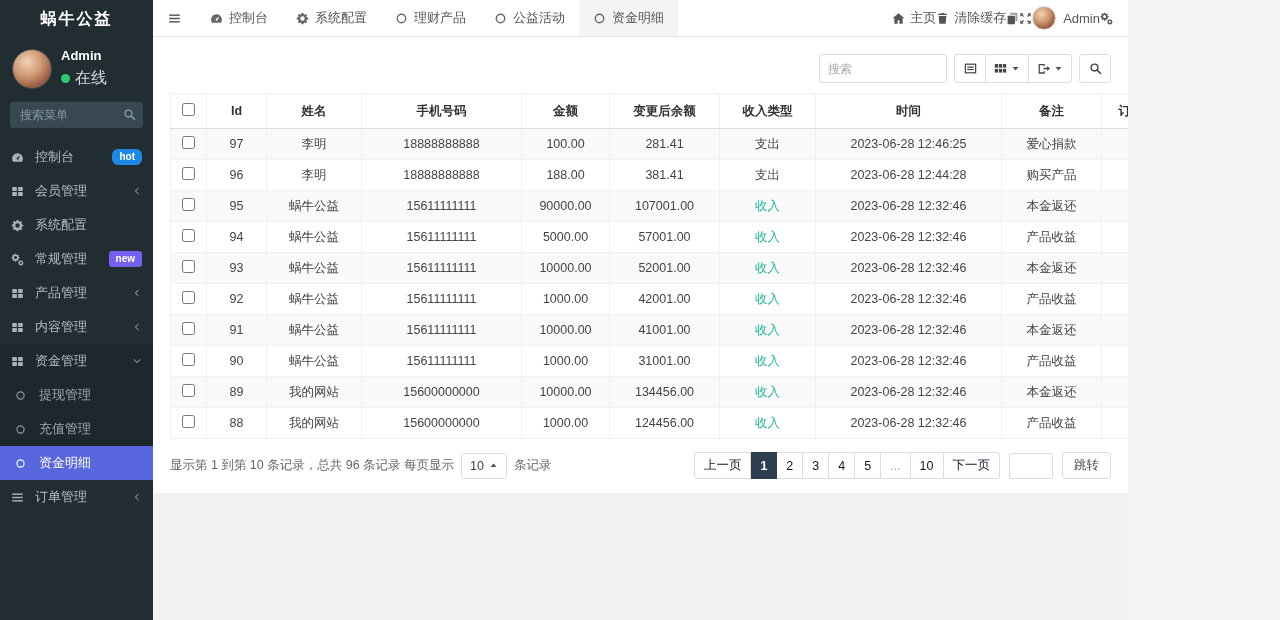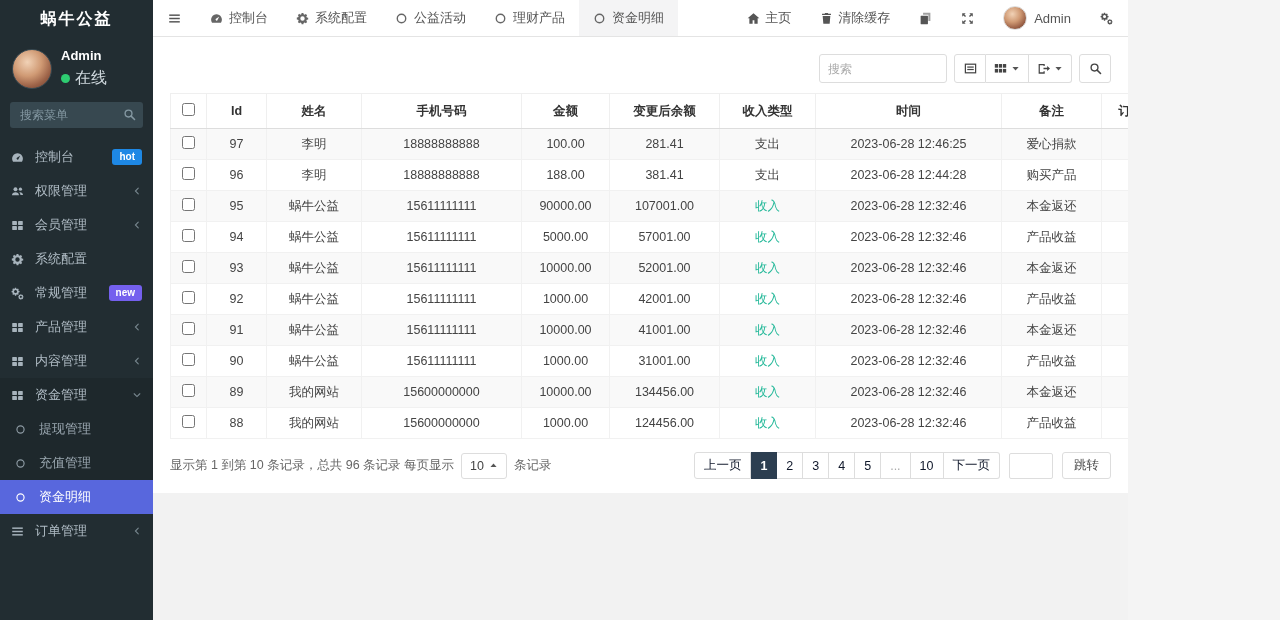--- a/index.html
+++ b/index.html
@@ -36,21 +36,21 @@
   .submenu-item.active .mi-icon{color:#fff}
 
   
   .main{flex:1;display:flex;flex-direction:column;min-width:0}
   .topbar{height:37px;background:#fff;border-bottom:1px solid #e4e4e4;display:flex;align-items:stretch;flex-shrink:0}
   .hamburger{display:flex;align-items:center;padding:0 15px;color:#555;cursor:pointer}
   .tabs{display:flex;align-items:stretch}
   .tab{display:flex;align-items:center;gap:6px;padding:0 14px;font-size:13px;color:#555;cursor:pointer;white-space:nowrap}
   .tab.active{background:#f4f4f5}
   .tab-icon{display:inline-flex;color:#666}
-  .topbar-right{margin-left:auto;display:flex;align-items:center;gap:29px;padding-right:15px;color:#555}
+  .topbar-right{margin-left:auto;display:flex;align-items:center;gap:0;padding-right:15px;color:#555}
   .tb-item{display:flex;align-items:center;gap:5px;cursor:pointer;white-space:nowrap}
   .tb-icon{display:inline-flex;color:#555}
   .mini-avatar{width:24px;height:24px;border-radius:50%;
     background:radial-gradient(circle at 38% 32%,#f1d2b6 0%,#d09a74 40%,#9a6046 70%,#5f3c2d 100%);
     border:1px solid #ddd}
   .tb-user{display:flex;align-items:center;gap:7px;cursor:pointer}
 
   
   .content{flex:1;background:#f2f2f2;overflow:hidden}
   .card{background:#fff;padding:0 17px 14px}
@@ -127,39 +127,21 @@
     </div>
     <nav class="menu" id="menu">
         <div class="menu-group">
           <div class="menu-item">
             <span class="mi-icon">
               <svg viewBox="0 0 16 16" fill="currentColor">
                 <path d="M8 2.8a6.6 6.6 0 0 0-5.8 9.8l.3.5h11l.3-.5A6.6 6.6 0 0 0 8 2.8zm.9 7.6a1.3 1.3 0 0 1-1.8-1.8c.5-.5 4.1-2.7 4.1-2.7s-1.8 4-2.3 4.5z"></path>
               </svg>
             </span>
             <span class="mi-label">控制台</span>
-            <span class="badge" style="background: rgb(30, 136, 229);">hot</span>
-          </div>
-        </div>
-        <div class="menu-group">
-          <div class="menu-item">
-            <span class="mi-icon">
-              <svg viewBox="0 0 16 16" fill="currentColor">
-                <circle cx="5.5" cy="5.2" r="2.4"></circle>
-                <path d="M1.2 12.6c0-2.4 1.9-3.8 4.3-3.8s4.3 1.4 4.3 3.8z"></path>
-                <circle cx="11.6" cy="5.2" r="2"></circle>
-                <path d="M11 8.9c2.1 0 3.8 1.3 3.8 3.5h-3.2c0-1.5-.6-2.7-1.6-3.4z"></path>
-              </svg>
-            </span>
-            <span class="mi-label">权限管理</span>
-            <span class="mi-arrow">
-              <svg viewBox="0 0 16 16" fill="none" stroke="currentColor" stroke-width="1.8" stroke-linecap="round">
-                <path d="M10 3.5L5.5 8l4.5 4.5"></path>
-              </svg>
-            </span>
+            <span class="badge" style="background: rgb(30, 136, 229); border-radius: 6px;">hot</span>
           </div>
         </div>
         <div class="menu-group">
           <div class="menu-item">
             <span class="mi-icon">
               <svg viewBox="0 0 16 16" fill="currentColor">
                 <rect x="1.5" y="2.5" width="5.8" height="4.8" rx=".5"></rect>
                 <rect x="8.7" y="2.5" width="5.8" height="4.8" rx=".5"></rect>
                 <rect x="1.5" y="8.7" width="5.8" height="4.8" rx=".5"></rect>
                 <rect x="8.7" y="8.7" width="5.8" height="4.8" rx=".5"></rect>
@@ -323,29 +305,29 @@
               </svg>
             </span>
             <span>系统配置</span>
           </div>
           <div class="tab">
             <span class="tab-icon">
               <svg viewBox="0 0 16 16">
                 <circle cx="8" cy="8" r="5.2" fill="none" stroke="currentColor" stroke-width="1.7"></circle>
               </svg>
             </span>
-            <span>公益活动</span>
+            <span>理财产品</span>
           </div>
           <div class="tab">
             <span class="tab-icon">
               <svg viewBox="0 0 16 16">
                 <circle cx="8" cy="8" r="5.2" fill="none" stroke="currentColor" stroke-width="1.7"></circle>
               </svg>
             </span>
-            <span>理财产品</span>
+            <span>公益活动</span>
           </div>
           <div class="tab active">
             <span class="tab-icon">
               <svg viewBox="0 0 16 16">
                 <circle cx="8" cy="8" r="5.2" fill="none" stroke="currentColor" stroke-width="1.7"></circle>
               </svg>
             </span>
             <span>资金明细</span>
           </div>
         </div>

